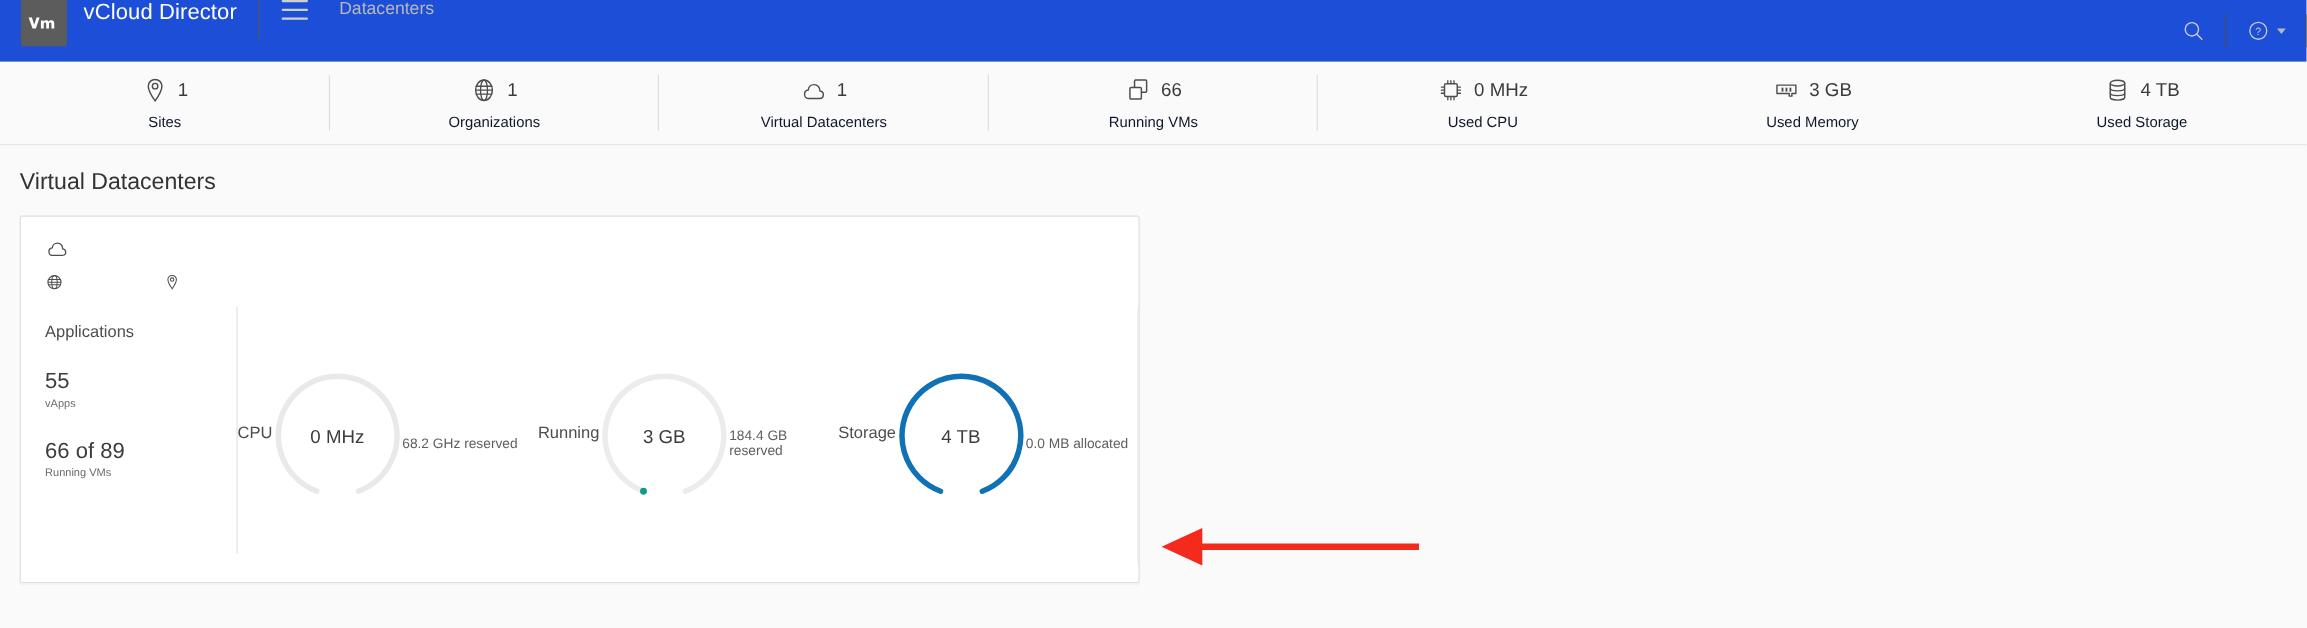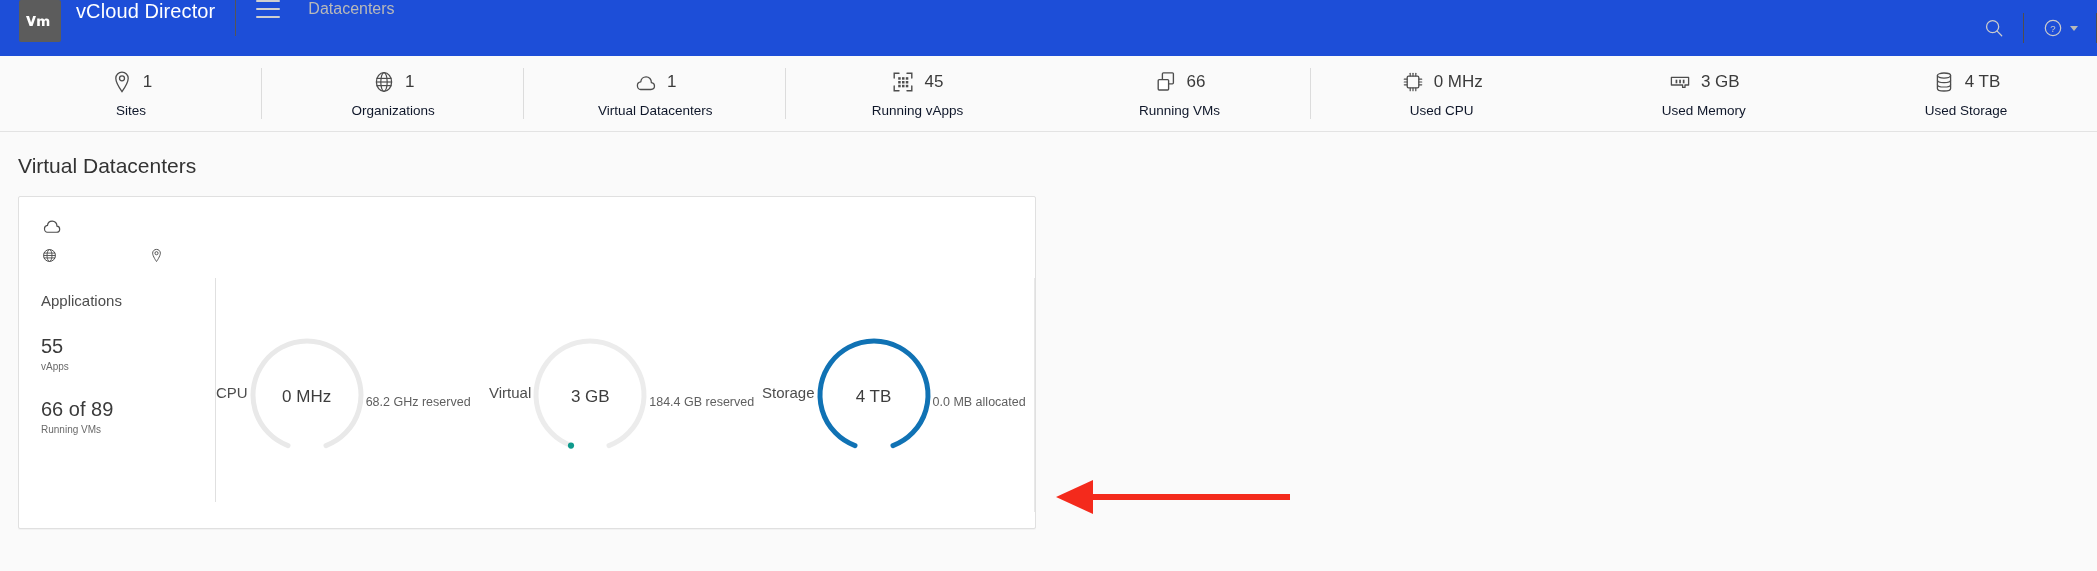--- a/index.html
+++ b/index.html
@@ -252,38 +252,20 @@
   <div class="stat divider">
     <div class="stat-top">
       <svg class="stat-icon" viewBox="0 0 24 24">
         <path d="M6.6 19.5h10.3c2.1 0 3.6-1.5 3.6-3.4 0-1.8-1.3-3.2-3.1-3.4 .1-3.3-2.2-5.8-5.3-5.8-2.8 0-5.1 2.1-5.3 4.9-2 .2-3.4 1.7-3.4 3.7 0 2.1 1.4 4 3.2 4z" fill="none" stroke="#4d4d4d" stroke-width="1.3" stroke-linejoin="round"></path>
       </svg>
       <span class="stat-val">1</span>
     </div>
     <div class="stat-label">Virtual Datacenters</div>
   </div>
 
-  <div class="stat">
-    <div class="stat-top">
-      <svg class="stat-icon" viewBox="0 0 24 24">
-        <path d="M3.2 8V3.2H8M16 3.2h4.8V8M20.8 16v4.8H16M8 20.8H3.2V16" fill="none" stroke="#4d4d4d" stroke-width="1.4" stroke-linecap="round"></path>
-        <rect x="7.2" y="7.2" width="2.5" height="2.5" fill="#4d4d4d"></rect>
-        <rect x="11.0" y="7.2" width="2.5" height="2.5" fill="#4d4d4d"></rect>
-        <rect x="14.8" y="7.2" width="2.5" height="2.5" fill="#4d4d4d"></rect>
-        <rect x="7.2" y="11.0" width="2.5" height="2.5" fill="#4d4d4d"></rect>
-        <rect x="11.0" y="11.0" width="2.5" height="2.5" fill="#4d4d4d"></rect>
-        <rect x="14.8" y="11.0" width="2.5" height="2.5" fill="#4d4d4d"></rect>
-        <rect x="7.2" y="14.8" width="2.5" height="2.5" fill="#4d4d4d"></rect>
-        <rect x="11.0" y="14.8" width="2.5" height="2.5" fill="#4d4d4d"></rect>
-        <rect x="14.8" y="14.8" width="2.5" height="2.5" fill="#4d4d4d"></rect>
-      </svg>
-      <span class="stat-val">45</span>
-    </div>
-    <div class="stat-label">Running vApps</div>
-  </div>
 
   <div class="stat divider">
     <div class="stat-top">
       <svg class="stat-icon" viewBox="0 0 24 24">
         <rect x="8.4" y="2.8" width="11" height="11" rx="1" fill="none" stroke="#4d4d4d" stroke-width="1.35"></rect>
         <rect x="4.2" y="9.6" width="10.4" height="10.4" rx="1" fill="#ffffff" stroke="#4d4d4d" stroke-width="1.35"></rect>
       </svg>
       <span class="stat-val">66</span>
     </div>
     <div class="stat-label">Running VMs</div>
@@ -390,21 +372,21 @@
         <div class="gauge-wrap">
           <svg width="118" height="118" viewBox="0 0 118 118">
             <path d="M40.0 107.6 A54 54 0 1 1 78.0 107.6" fill="none" stroke="#e9e9e9" stroke-width="5" stroke-linecap="round"></path>
           </svg>
           <div class="gauge-center">0 MHz</div>
         </div>
         <div class="gauge-foot">68.2 GHz reserved</div>
       </div>
 
       <div class="col-gauge">
-        <div class="gauge-title">Virtual</div>
+        <div class="gauge-title">Running</div>
         <div class="gauge-wrap">
           <svg width="118" height="118" viewBox="0 0 118 118">
             <path d="M40.0 107.6 A54 54 0 1 1 78.0 107.6" fill="none" stroke="#ececec" stroke-width="5" stroke-linecap="round"></path>
             <circle cx="40.0" cy="107.6" r="3.1" fill="#0f9a8c"></circle>
           </svg>
           <div class="gauge-center">3 GB</div>
         </div>
         <div class="gauge-foot">184.4 GB reserved</div>
       </div>
 

